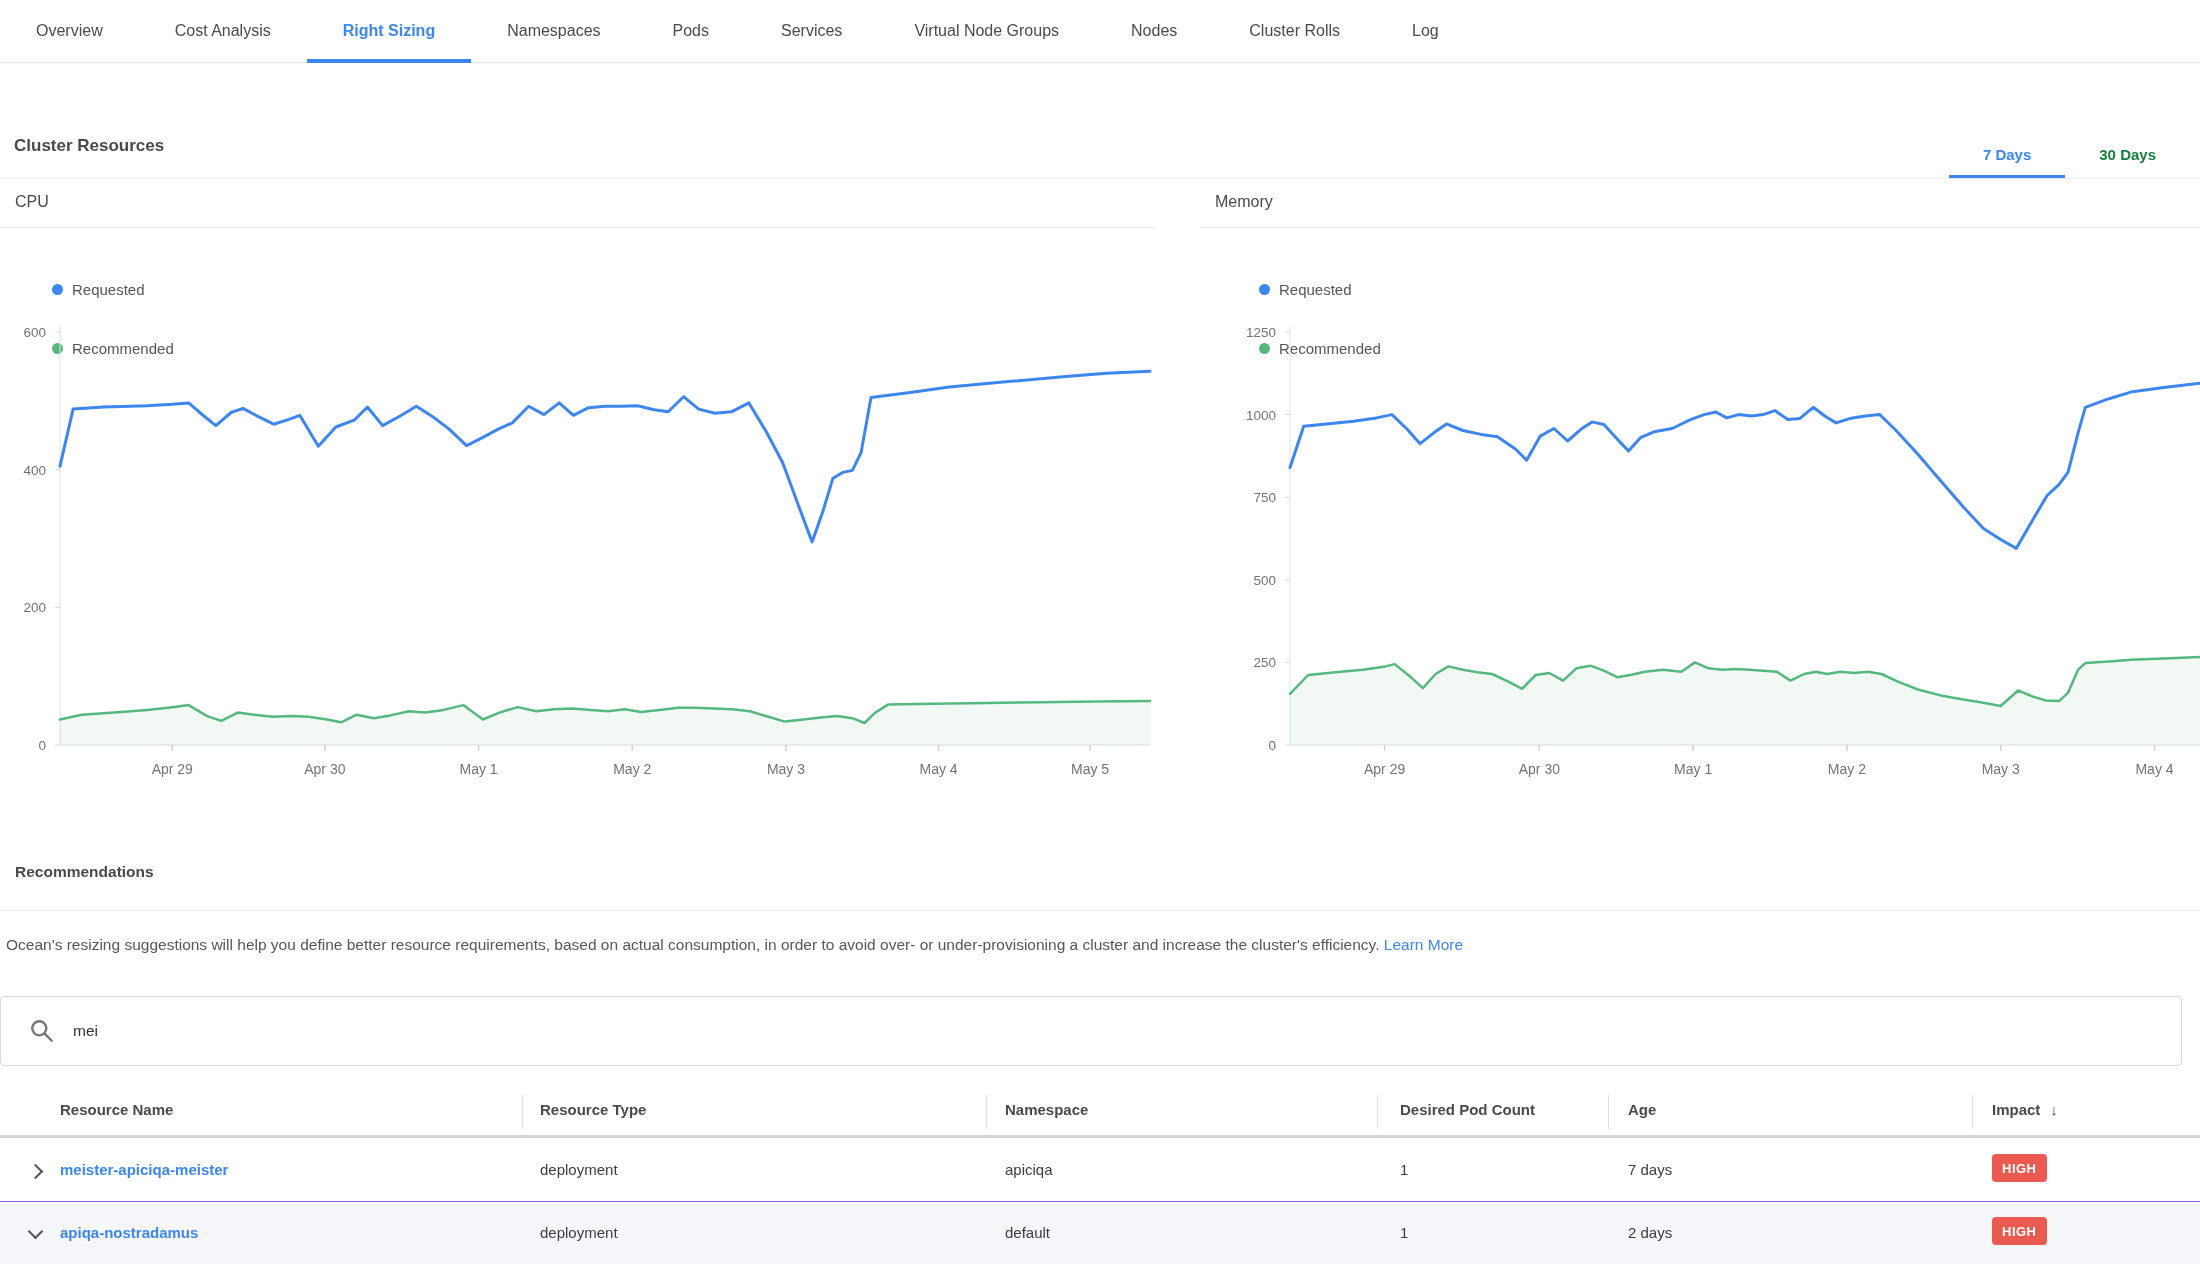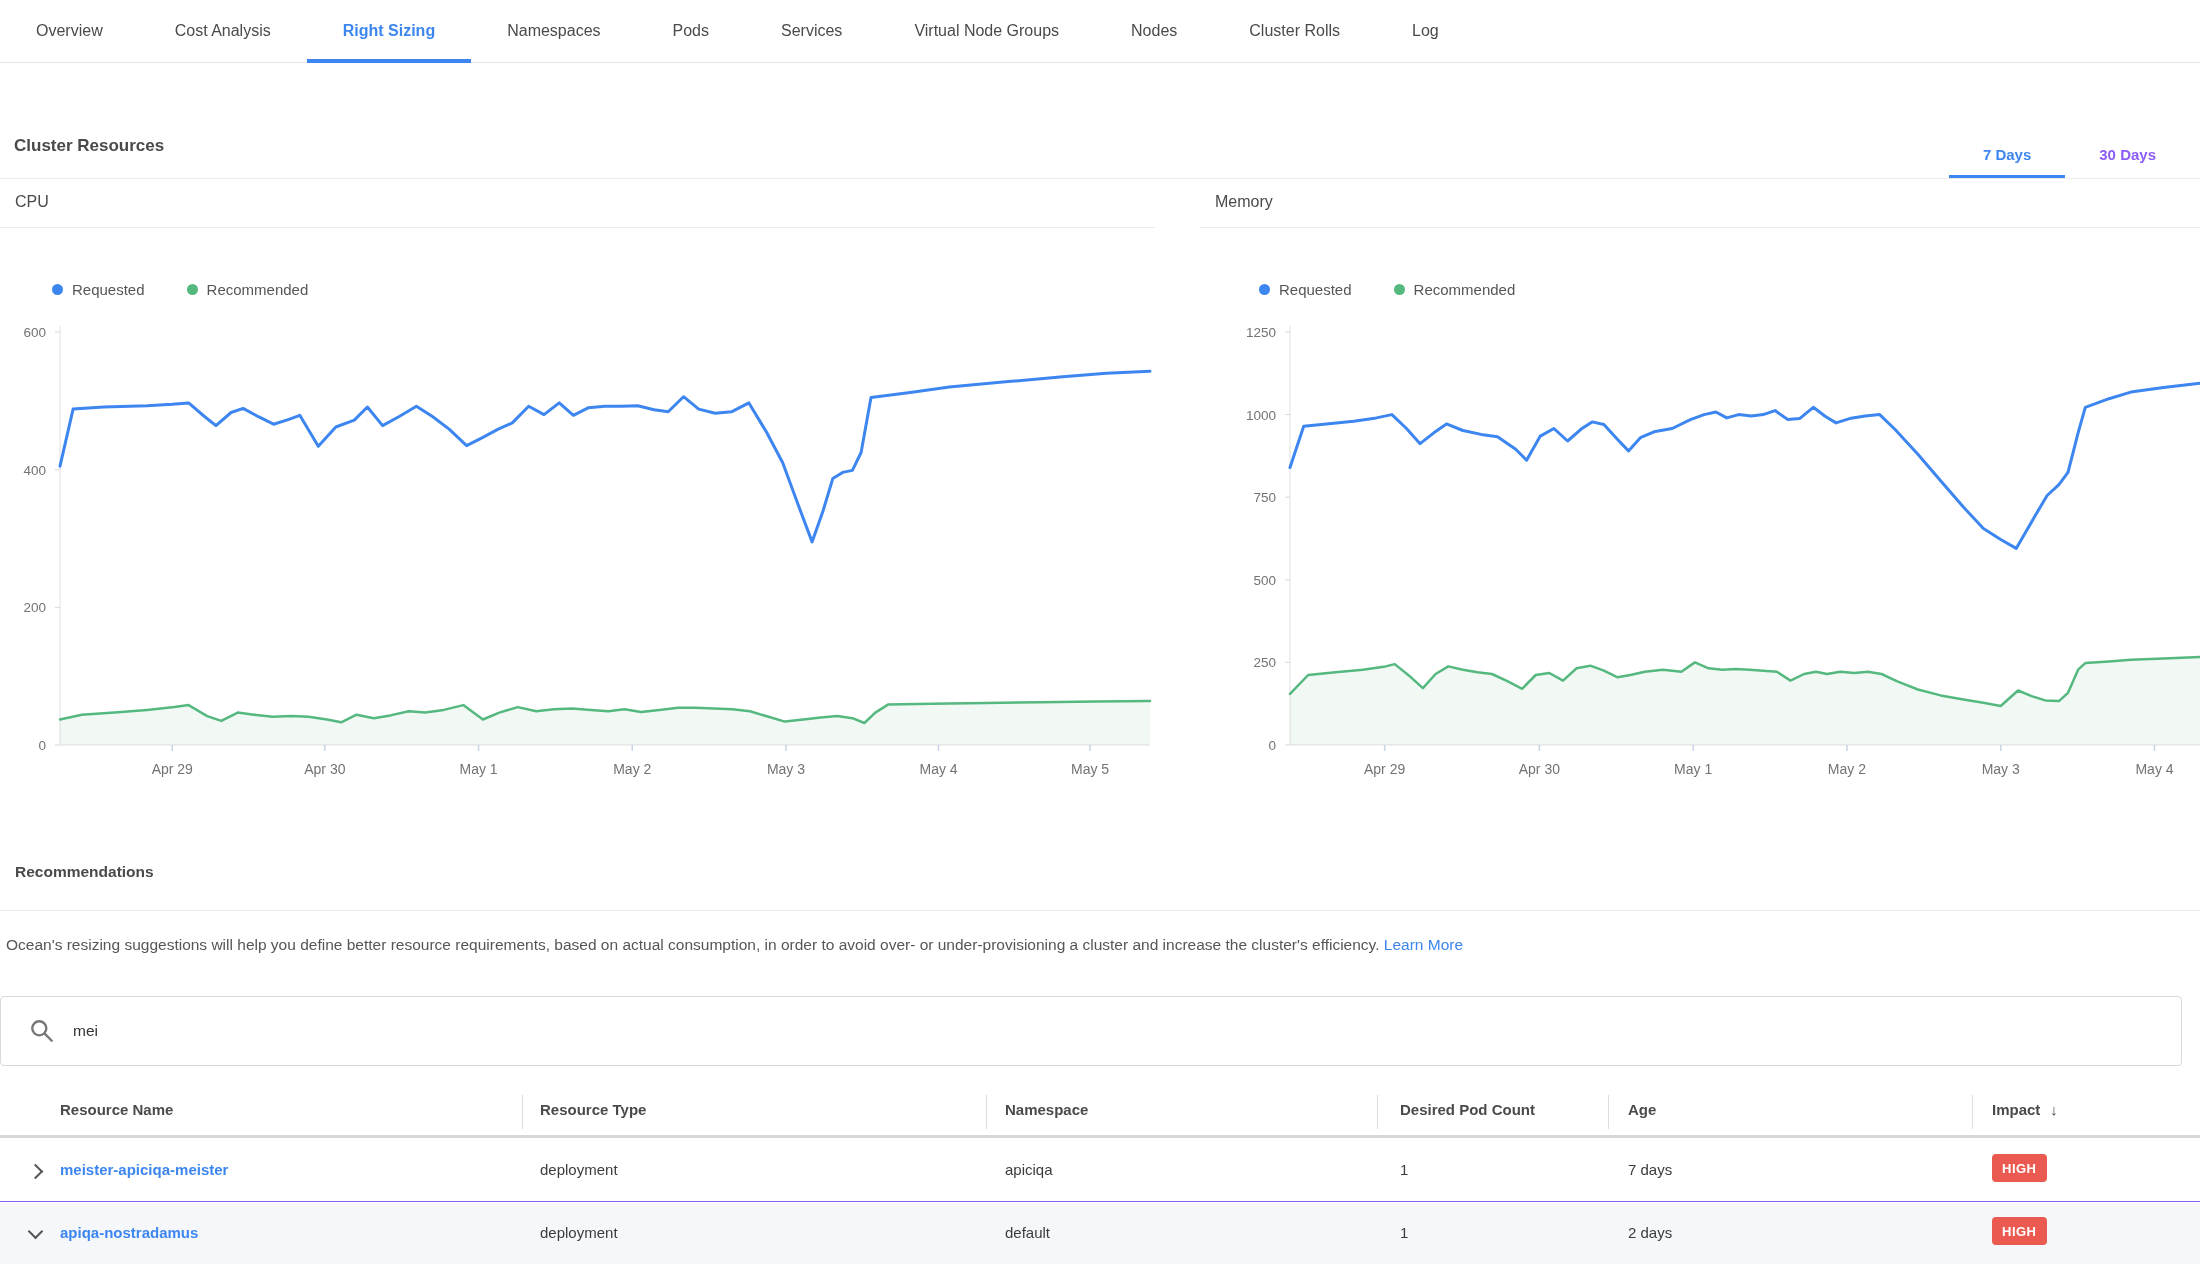--- a/index.html
+++ b/index.html
@@ -13,29 +13,29 @@
   .tab{position:relative;display:flex;align-items:center;padding:0 36px;
        font-size:16px;color:#4a4a4a;cursor:pointer;white-space:nowrap;}
   .tab.active{color:#3d86f0;font-weight:bold;}
   .tab.active::after{content:"";position:absolute;left:0;right:0;bottom:-1px;height:4px;background:#3d86f0;}
 
   
   .section-head{position:absolute;left:0;top:56px;width:2200px;height:89px;border-bottom:1px solid #ececec;margin-top:33px;}
   .section-head h2{position:absolute;left:14px;top:47px;margin:0;font-size:17px;font-weight:bold;color:#4a4a4a;}
   .range-tabs{position:absolute;right:10px;top:42px;height:47px;display:flex;}
   .range-tab{position:relative;display:flex;align-items:center;padding:0 34px;font-size:15px;
-             font-weight:bold;color:#8b5cf6;cursor:pointer;}
+             font-weight:bold;color:#15803d;cursor:pointer;}
   .range-tab.active{color:#3d86f0;}
   .range-tab.active::after{content:"";position:absolute;left:0;right:0;bottom:0;height:3px;background:#3d86f0;}
 
   
   .chartblock{position:absolute;top:185px;overflow:hidden;}
   .chart-title{height:43px;line-height:34px;padding-left:15px;font-size:16px;color:#4a4a4a;
                border-bottom:1px solid #ececec;box-sizing:border-box;}
-  .legend{position:absolute;top:96px;display:flex;gap:42px;align-items:center;}
+  .legend{position:absolute;top:96px;display:flex;gap:42px;flex-direction:column;}
   .legend-item{display:flex;align-items:center;gap:9px;font-size:15px;color:#565656;cursor:pointer;}
   .legend-dot{width:11px;height:11px;border-radius:50%;}
   .chart-svg{position:absolute;left:0;top:130px;}
 
   
   .reco-title{position:absolute;left:10px;top:858px;margin:5px;font-size:15.5px;font-weight:bold;color:#4a4a4a;}
   .reco-divider{position:absolute;left:0;top:910px;width:2200px;height:0;border-top:1px solid #ececec;}
   .reco-text{position:absolute;left:6px;top:936px;width:2100px;margin:0;font-size:15.5px;color:#565656;}
   .reco-text a{color:#3d86f0;cursor:pointer;}
 

